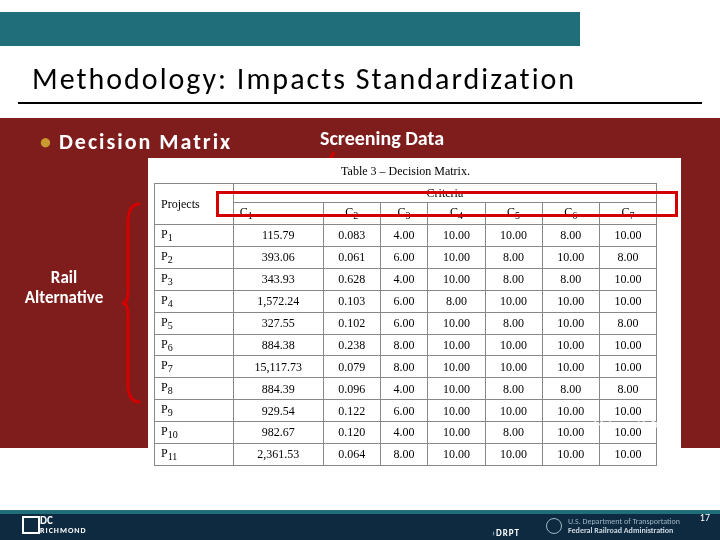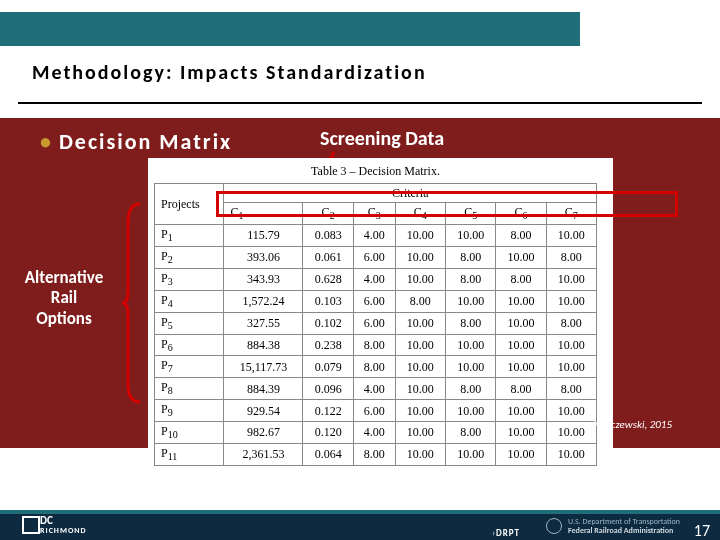--- a/index.html
+++ b/index.html
@@ -1,67 +1,66 @@
 <!DOCTYPE html>
 <html><head>
 <meta charset="utf-8">
 <style>
   html,body{margin:0;padding:0;width:720px;height:540px;font-family:"Calibri","Segoe UI",Arial,sans-serif;background:#fff;color:#000;overflow:hidden}
   .slide{position:relative;width:720px;height:540px}
   .topbar{position:absolute;left:0;top:12px;width:580px;height:34px;background:#1f6e7a}
-  .title{position:absolute;left:32px;top:60px;font-size:20px;font-weight:700;letter-spacing:2px;color:#000}
+  .title{position:absolute;left:32px;top:60px;font-size:30px;font-weight:400;letter-spacing:2px;color:#000}
   .underline{position:absolute;left:18px;top:102px;width:684px;height:2px;background:#000}
   .body{position:absolute;left:0;top:118px;width:720px;height:330px;background:#7f1d1d}
   .bullet{position:absolute;left:40px;top:10px;font-size:22px;font-weight:600;letter-spacing:2px;color:#fff}
   .bullet .dot{color:#c99a2e;margin-right:6px}
   .screening{position:absolute;left:320px;top:8px;font-size:20px;font-weight:700;color:#fff}
   .arrow{position:absolute;left:310px;top:30px;width:30px;height:42px}
   .rail{position:absolute;left:14px;top:150px;width:100px;color:#fff;font-weight:700;font-size:17px;text-align:center;line-height:1.2}
   .bracket{position:absolute;left:122px;top:84px;width:18px;height:202px}
   .bracket svg{width:18px;height:202px}
-  .tablewrap{position:absolute;left:148px;top:40px;width:465px;background:#fff;padding:4px 16px 6px 6px;box-sizing:border-box}
+  .tablewrap{position:absolute;left:148px;top:40px;width:533px;background:#fff;padding:4px 24px 6px 6px;box-sizing:border-box}
   .tabletitle{text-align:center;font-size:12px;font-family:"Times New Roman",serif;margin:2px 0 4px 0}
   table{border-collapse:collapse;width:100%;font-family:"Times New Roman",serif;font-size:12px}
   th,td{border:1px solid #888;padding:1px 4px;text-align:center;line-height:1.35}
   th{font-weight:400}
   td:first-child,th:first-child{text-align:left;padding-left:6px}
   .redbox{position:absolute;border:3px solid #d40000;pointer-events:none}
   .citation{position:absolute;right:48px;top:300px;color:#fff;font-size:11px;font-style:italic}
   .footer{position:absolute;left:0;bottom:0;width:720px;height:60px}
   .fbar1{position:absolute;left:0;bottom:26px;width:720px;height:4px;background:#1f6e7a}
   .fbar2{position:absolute;left:0;bottom:0;width:720px;height:26px;background:#0d2a40}
   .logoL{position:absolute;left:22px;bottom:6px;color:#fff;font-size:10px;font-weight:700;display:flex;align-items:center;}
   .logoL .sq{width:14px;height:14px;border:2px solid #fff;display:inline-block}
   .logoR1{position:absolute;right:200px;bottom:2px;color:#9fb6c4;font-size:9px;font-weight:700;letter-spacing:1px}
   .logoR1 .d{color:#fff}
   .logoR2{position:absolute;right:40px;bottom:5px;color:#9fb6c4;font-size:8px;line-height:1.1}
   .logoR2 .seal{display:inline-block;width:14px;height:14px;border-radius:50%;border:1px solid #9fb6c4;vertical-align:middle;margin-right:4px}
-  .pagenum{position:absolute;right:10px;bottom:0;color:#fff;font-size:16px}
+  .pagenum{position:absolute;right:10px;bottom:16px;color:#fff;font-size:10px}
 </style>
 </head>
 <body>
 
 <div class="slide">
   <div class="topbar"></div>
   <div class="title">Methodology: Impacts Standardization</div>
   <div class="underline"></div>
 
   <div class="body">
     <div class="bullet"><span class="dot">•</span><span>Decision Matrix</span></div>
     <div class="screening">Screening Data</div>
 
     <svg class="arrow" viewBox="0 0 30 42">
       <line x1="24" y1="4" x2="8" y2="34" stroke="#d40000" stroke-width="3"></line>
       <polygon points="2,42 6,28 16,36" fill="#d40000"></polygon>
     </svg>
 
     <div class="rail">
+      <div>Rail</div>
       <div>Alternative</div>
-      <div>Rail</div>
-      <div>Options</div>
     </div>
 
     <div class="bracket">
       <svg viewBox="0 0 18 202">
         <path d="M18 2 Q6 2 6 20 L6 90 Q6 101 0 101 Q6 101 6 112 L6 182 Q6 200 18 200" fill="none" stroke="#d40000" stroke-width="3"></path>
       </svg>
     </div>
 
     <div class="tablewrap">
       <div class="tabletitle">Table 3 – Decision Matrix.</div>

